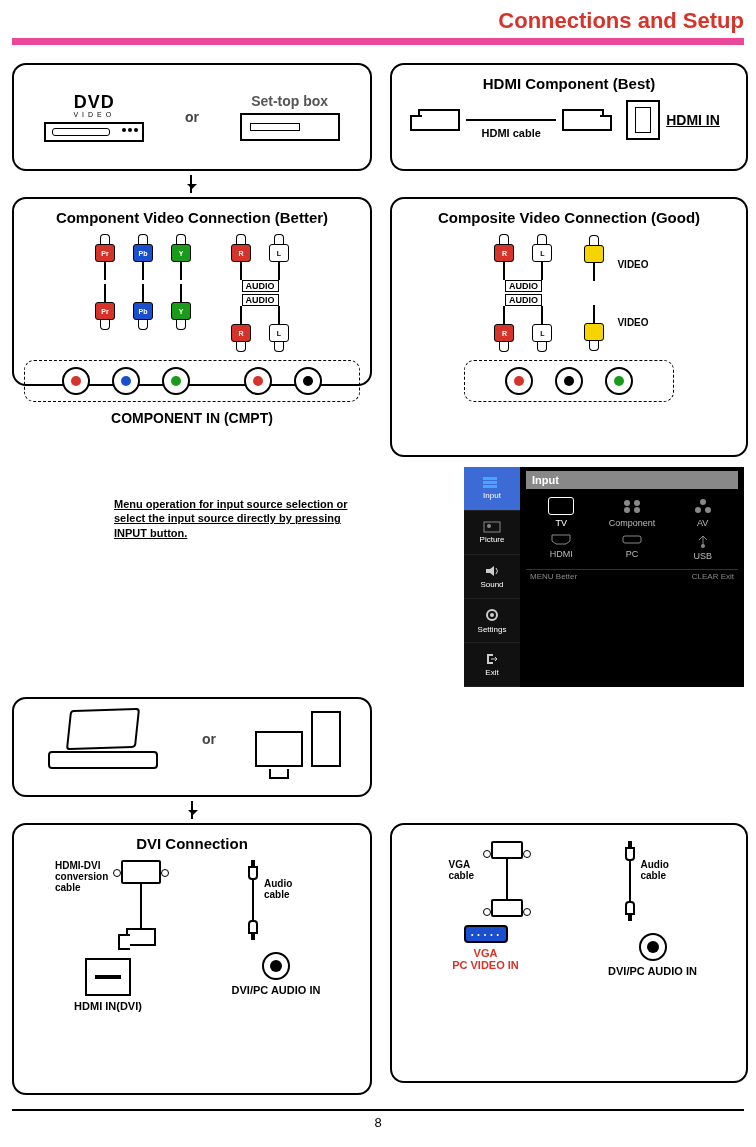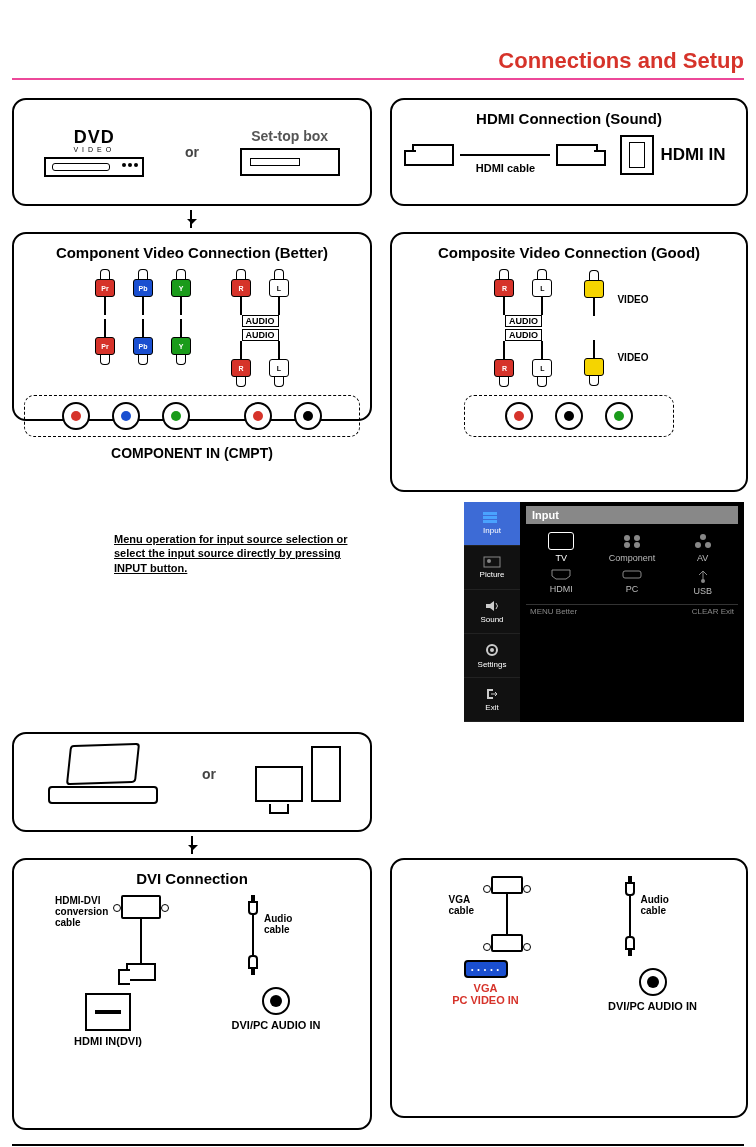--- a/index.html
+++ b/index.html
@@ -1,18 +1,18 @@
 <!DOCTYPE html>
 <html><head>
 <meta charset="utf-8">
 <style>
   * { box-sizing: border-box; margin: 0; padding: 0; }
   body { font-family: Arial, sans-serif; background: #fff; width: 756px; }
   .page { width: 756px; padding: 0 12px 12px 12px; position: relative; }
-  .title-bar { border-bottom: 2px solid #ec4899; padding: 8px 0 4px 0; margin-bottom: 18px; margin-top: 40px; }
+  .title-bar { border-bottom: 7px solid #ec4899; padding: 8px 0 4px 0; margin-bottom: 18px; }
   .title { font-size: 22px; font-weight: bold; color: #d6332a; text-align: right; }
   .grid { display: grid; grid-template-columns: 360px 358px; gap: 14px 18px; }
   .box { border: 2px solid #000; border-radius: 14px; background: #fff; padding: 10px; position: relative; }
   .box-title { font-size: 15px; font-weight: bold; text-align: center; margin-bottom: 8px; }
 
   
   .source-row { display: flex; align-items: center; justify-content: space-around; height: 100%; }
   .dvd-block { display: flex; flex-direction: column; align-items: center; }
   .dvd-logo { font-size: 18px; font-weight: bold; letter-spacing: 1px; }
   .dvd-logo-sub { font-size: 7px; letter-spacing: 4px; margin-top: -2px; }
@@ -27,21 +27,21 @@
   .stb-slot { width: 50px; height: 8px; border: 1.5px solid #000; position: absolute; left: 8px; top: 8px; }
 
   
   .hdmi-row { display: flex; align-items: center; justify-content: center; gap: 6px; margin-top: 8px; }
   .hdmi-plug { width: 42px; height: 22px; background: #fff; border: 2px solid #000; position: relative; }
   .hdmi-plug::before { content:''; position:absolute; left:-10px; top:4px; width:10px; height:12px; background:#fff; border:2px solid #000; border-right:none; }
   .hdmi-cable-line { flex: 0 0 90px; height: 0; border-top: 2px solid #000; position: relative; }
   .hdmi-cable-label { position: absolute; left: 50%; transform: translateX(-50%); top: 6px; font-size: 11px; font-weight: bold; white-space: nowrap; }
   .hdmi-port { width: 34px; height: 40px; border: 2px solid #000; display: flex; align-items: center; justify-content: center; }
   .hdmi-port-inner { width: 16px; height: 26px; border: 1.5px solid #000; }
-  .hdmi-in-label { font-size: 17px; font-weight: bold; }
+  .hdmi-in-label { font-size: 14px; font-weight: bold; text-decoration: underline; }
 
   
   .rca { display: flex; flex-direction: column; align-items: center; width: 30px; }
   .rca-top { width: 10px; height: 10px; border: 1.5px solid #000; border-bottom: none; border-radius: 4px 4px 0 0; background: #fff; }
   .rca-body { width: 20px; height: 18px; border: 1.5px solid #000; border-radius: 3px; display:flex;align-items:center;justify-content:center; font-size:7px; font-weight:bold;color:#fff; }
   .rca-wire { width: 2px; height: 18px; background: #000; }
   .rca.red .rca-body { background: #d6332a; }
   .rca.blue .rca-body { background: #1a4fd0; }
   .rca.green .rca-body { background: #1a9b1a; }
   .rca.white .rca-body { background: #fff; color:#000; border:1.5px solid #000; }
@@ -148,21 +148,21 @@
         <div class="stb-block">
           <div class="stb-label">Set-top box</div>
           <div class="stb-box">
               <div class="stb-slot"></div>
             </div>
         </div>
       </div>
     </div>
 
     <div class="box" style="height:108px;">
-      <div class="box-title">HDMI Connection (Sound)</div>
+      <div class="box-title">HDMI Component (Best)</div>
       <div class="hdmi-row">
         <div class="hdmi-plug"></div>
         <div class="hdmi-cable-line">
           <div class="hdmi-cable-label">HDMI cable</div>
         </div>
         <div class="hdmi-plug" style="transform:scaleX(-1)"></div>
         <div style="width:10px;"></div>
         <div class="hdmi-port">
             <div class="hdmi-port-inner"></div>
           </div>

